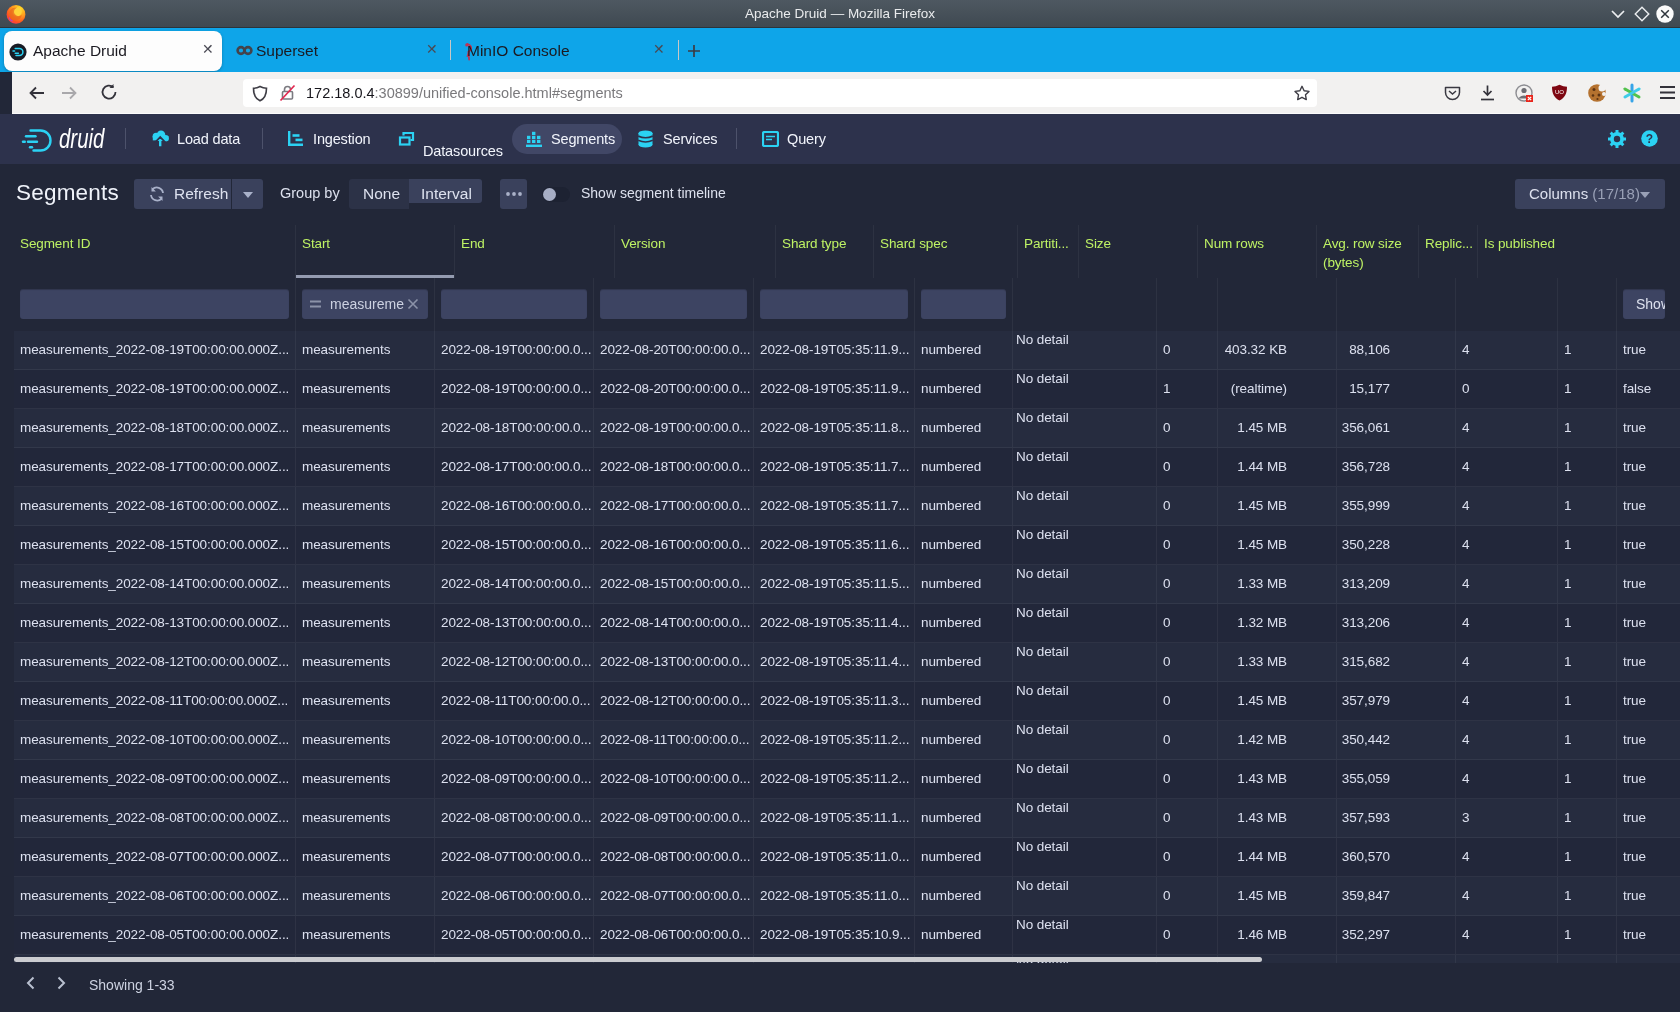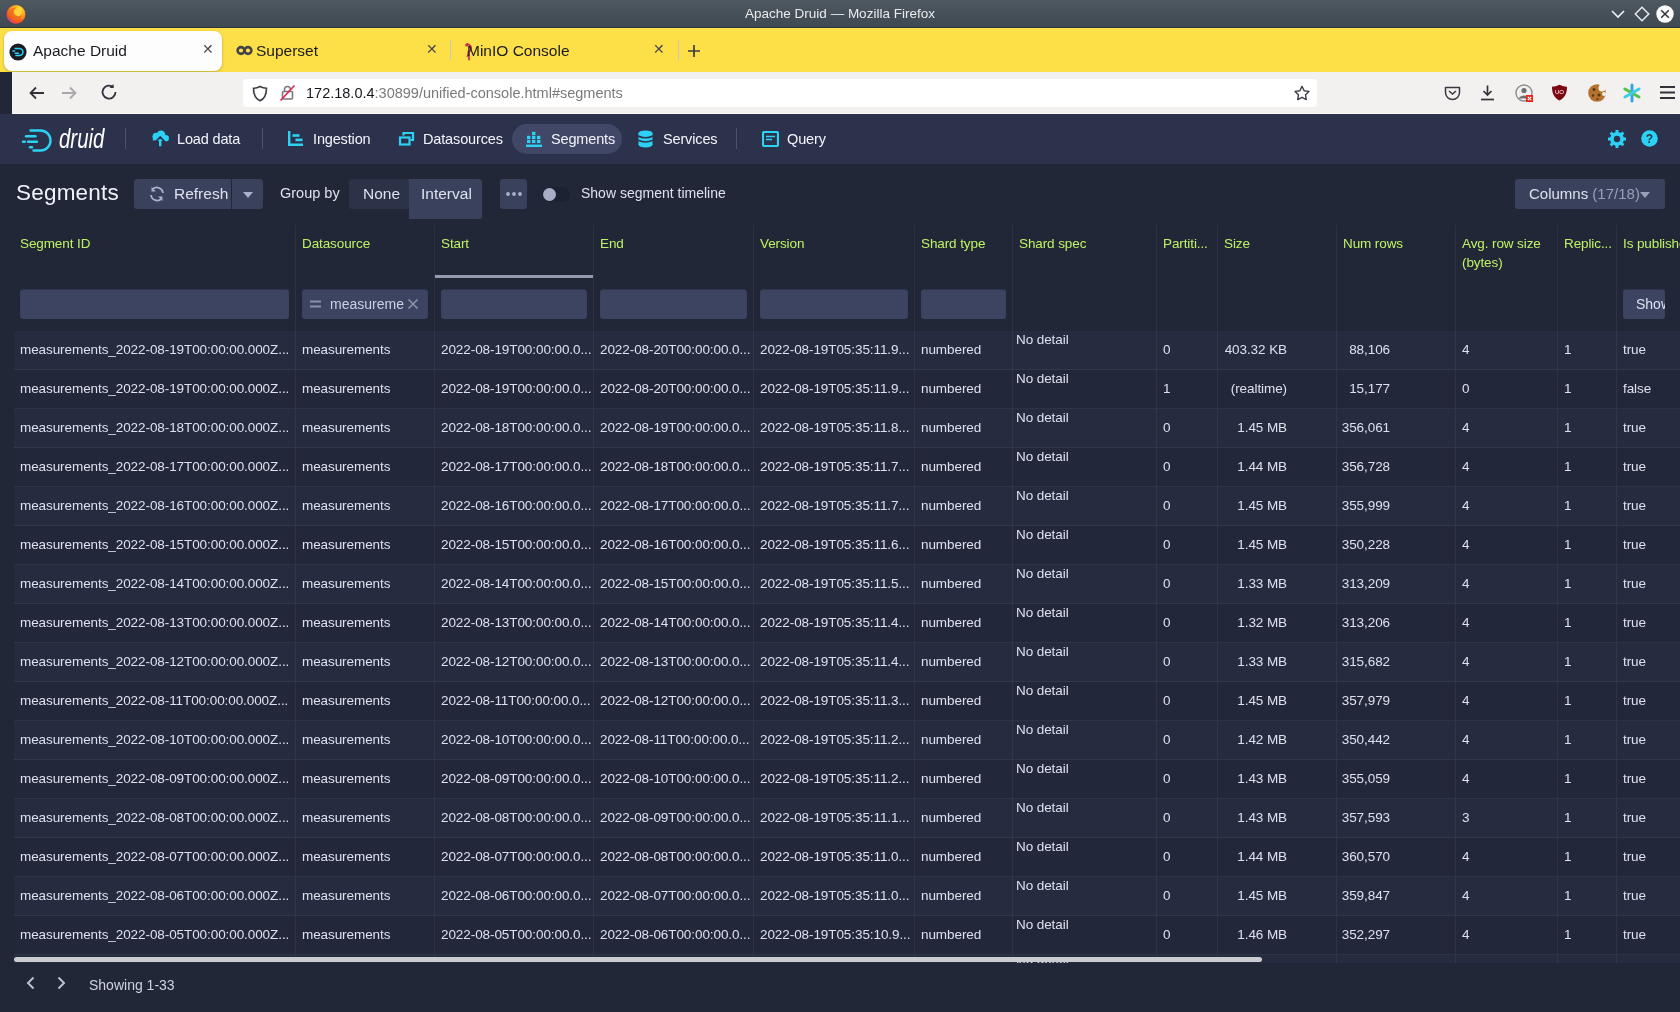--- a/index.html
+++ b/index.html
@@ -5,21 +5,21 @@
   * { margin:0; padding:0; box-sizing:border-box; }
   html,body { width:1680px; height:1012px; overflow:hidden; background:#222738;
     font-family:"Liberation Sans", sans-serif; }
   svg.abs, div.abs, span.abs { position:absolute; }
 
   
   #titlebar { position:absolute; left:0; top:0; width:1680px; height:28px;
     background:linear-gradient(#4e5861,#3f4951); border-bottom:1px solid #2c343b; }
   #tb-title { position:absolute; top:6px; width:100%; text-align:center;
     font-size:13.5px; color:#e9ebed; }
-  #tabbar { position:absolute; left:0; top:28px; width:1680px; height:44px; background:#fde047; }
+  #tabbar { position:absolute; left:0; top:28px; width:1680px; height:44px; background:#0ea5e9; }
   .tab-active { position:absolute; left:4px; top:3px; width:218px; height:40px;
     background:#fdfdfd; border-radius:8px; box-shadow:0 1px 3px rgba(0,0,0,.25); }
   .tab { position:absolute; top:0; height:44px; }
   .tab-title { font-size:15.5px; color:#1b1a21; position:absolute; top:14px; white-space:nowrap; }
   .tab-x { position:absolute; top:13px; font-size:14px; color:#4a4a54; }
   .tab-sep { position:absolute; top:12px; width:1px; height:20px; background:#c9c7c5; }
   #toolbar { position:absolute; left:0; top:72px; width:1680px; height:42px; background:#f2f1f0; border-bottom:1px solid #fbfbfb;margin-left:12px; }
   #urlbox { position:absolute; left:231px; top:7px; width:1074px; height:28px;
     background:#ffffff; border-radius:4px; }
   #urltext { position:absolute; left:294px; top:13px; font-size:14.5px; color:#7a797c; }
@@ -33,21 +33,21 @@
     background:#414766; border-radius:15px; }
   .navtext { position:absolute; top:16.5px; white-space:nowrap; color:#f2f5fc; font-size:14.5px; letter-spacing:-0.15px; }
 
   #ctrl { position:absolute; left:0; top:50px; width:1680px; height:111px; }
   #h1 { position:absolute; left:16px; top:16px; font-size:22.5px; color:#f0f3fa; letter-spacing:.2px;}
   .btn { position:absolute; background:#3a415c; border-radius:3px; color:#dde1ee; font-size:15.5px; }
   #btn-refresh { left:134px; top:15px; width:97px; height:30px; border-radius:3px 0 0 3px; }
   #btn-caret { left:232px; top:15px; width:31px; height:30px; border-radius:0 3px 3px 0; }
   #groupby { position:absolute; left:280px; top:21px; font-size:14.5px; color:#dde1ee; }
   #btn-none { left:349px; top:15px; width:60px; height:30px; border-radius:3px 0 0 3px; background:#2c3247;}
-  #btn-interval { left:409px; top:15px; width:73px; height:40px; border-radius:0 3px 3px 0;padding-left:24px; }
+  #btn-interval { left:409px; top:15px; width:73px; height:24px; border-radius:0 3px 3px 0;padding-left:24px; }
   #btn-dots { left:500px; top:15px; width:27px; height:30px; }
   #toggletrack { position:absolute; left:542px; top:23px; width:28px; height:15px;
     background:#1d2232; border-radius:8px; }
   #toggleknob { position:absolute; left:543px; top:24px; width:13px; height:13px;
     background:#a7aec5; border-radius:50%; }
   #togglelabel { position:absolute; left:581px; top:21px; font-size:14px; color:#dde1ee; }
   #btn-cols { left:1515px; top:15px; width:150px; height:30px; font-size:15px; }
   #btn-cols i { color:#99a0b6; font-style:normal; }
 
   
@@ -243,21 +243,21 @@
       <svg class="abs" style="left:288px;top:17px;" width="17" height="15" viewBox="0 0 17 15">
         <path d="M1.2 0 V13.8 H15" stroke="#2bd2f3" stroke-width="2.4" fill="none"></path>
         <rect x="4.5" y="3.2" width="7" height="2.6" fill="#2bd2f3"></rect>
         <rect x="7.5" y="7.6" width="7" height="2.6" fill="#2bd2f3"></rect>
       </svg>
       <div class="navtext" style="left:313px;">Ingestion</div>
       <svg class="abs" style="left:398px;top:17px;" width="17" height="17" viewBox="0 0 17 17">
         <path d="M5.5 4.5 V2 H15 V9 H12.5" stroke="#2bd2f3" stroke-width="2.2" fill="none"></path>
         <rect x="2" y="6.5" width="9.5" height="7" stroke="#2bd2f3" stroke-width="2.2" fill="none"></rect>
       </svg>
-      <div class="navtext" style="left:423px;">Datasources</div>
+      <div class="navtext" style="left:423px;margin-top:12px;">Datasources</div>
       <svg class="abs" style="left:526px;top:17px;" width="16" height="16" viewBox="0 0 16 16">
         <g fill="#2bd2f3">
           <rect x="1" y="4.8" width="3.4" height="3.2"></rect>
           <rect x="1" y="8.8" width="3.4" height="3.2"></rect>
           <rect x="6" y="0.8" width="3.4" height="3.2"></rect>
           <rect x="6" y="4.8" width="3.4" height="3.2"></rect>
           <rect x="6" y="8.8" width="3.4" height="3.2"></rect>
           <rect x="11" y="4.8" width="3.4" height="3.2"></rect>
           <rect x="11" y="8.8" width="3.4" height="3.2"></rect>
           <rect x="0" y="13.6" width="16" height="2.4"></rect>
@@ -325,21 +325,20 @@
       <div class="btn" id="btn-cols">
         <span class="abs" style="left:14px;top:6px;">Columns <i>(17/18)</i></span>
         <svg class="abs" style="left:124px;top:12px;" width="12" height="8" viewBox="0 0 12 8">
           <path d="M1 1 h10 l-5 6 z" fill="#99a0b6"></path>
         </svg>
       </div>
     </div>
 
     <div id="thead">
       <div class="hc c1">Segment ID</div>
-      <div class="hc c2">Datasource</div>
       <div class="hc c3">Start<div style="position:absolute;left:0;bottom:0;width:100%;height:3px;background:#949bb0;"></div></div>
       <div class="hc c4">End</div>
       <div class="hc c5">Version</div>
       <div class="hc c6">Shard type</div>
       <div class="hc c7" style="padding-top:9px;">Shard spec</div>
       <div class="hc c8">Partiti...</div>
       <div class="hc c9" style="text-align:left;padding:9px 0 0 6px;">Size</div>
       <div class="hc c10" style="text-align:left;padding:9px 0 0 6px;">Num rows</div>
       <div class="hc c11">Avg. row size (bytes)</div>
       <div class="hc c12">Replic...</div>

